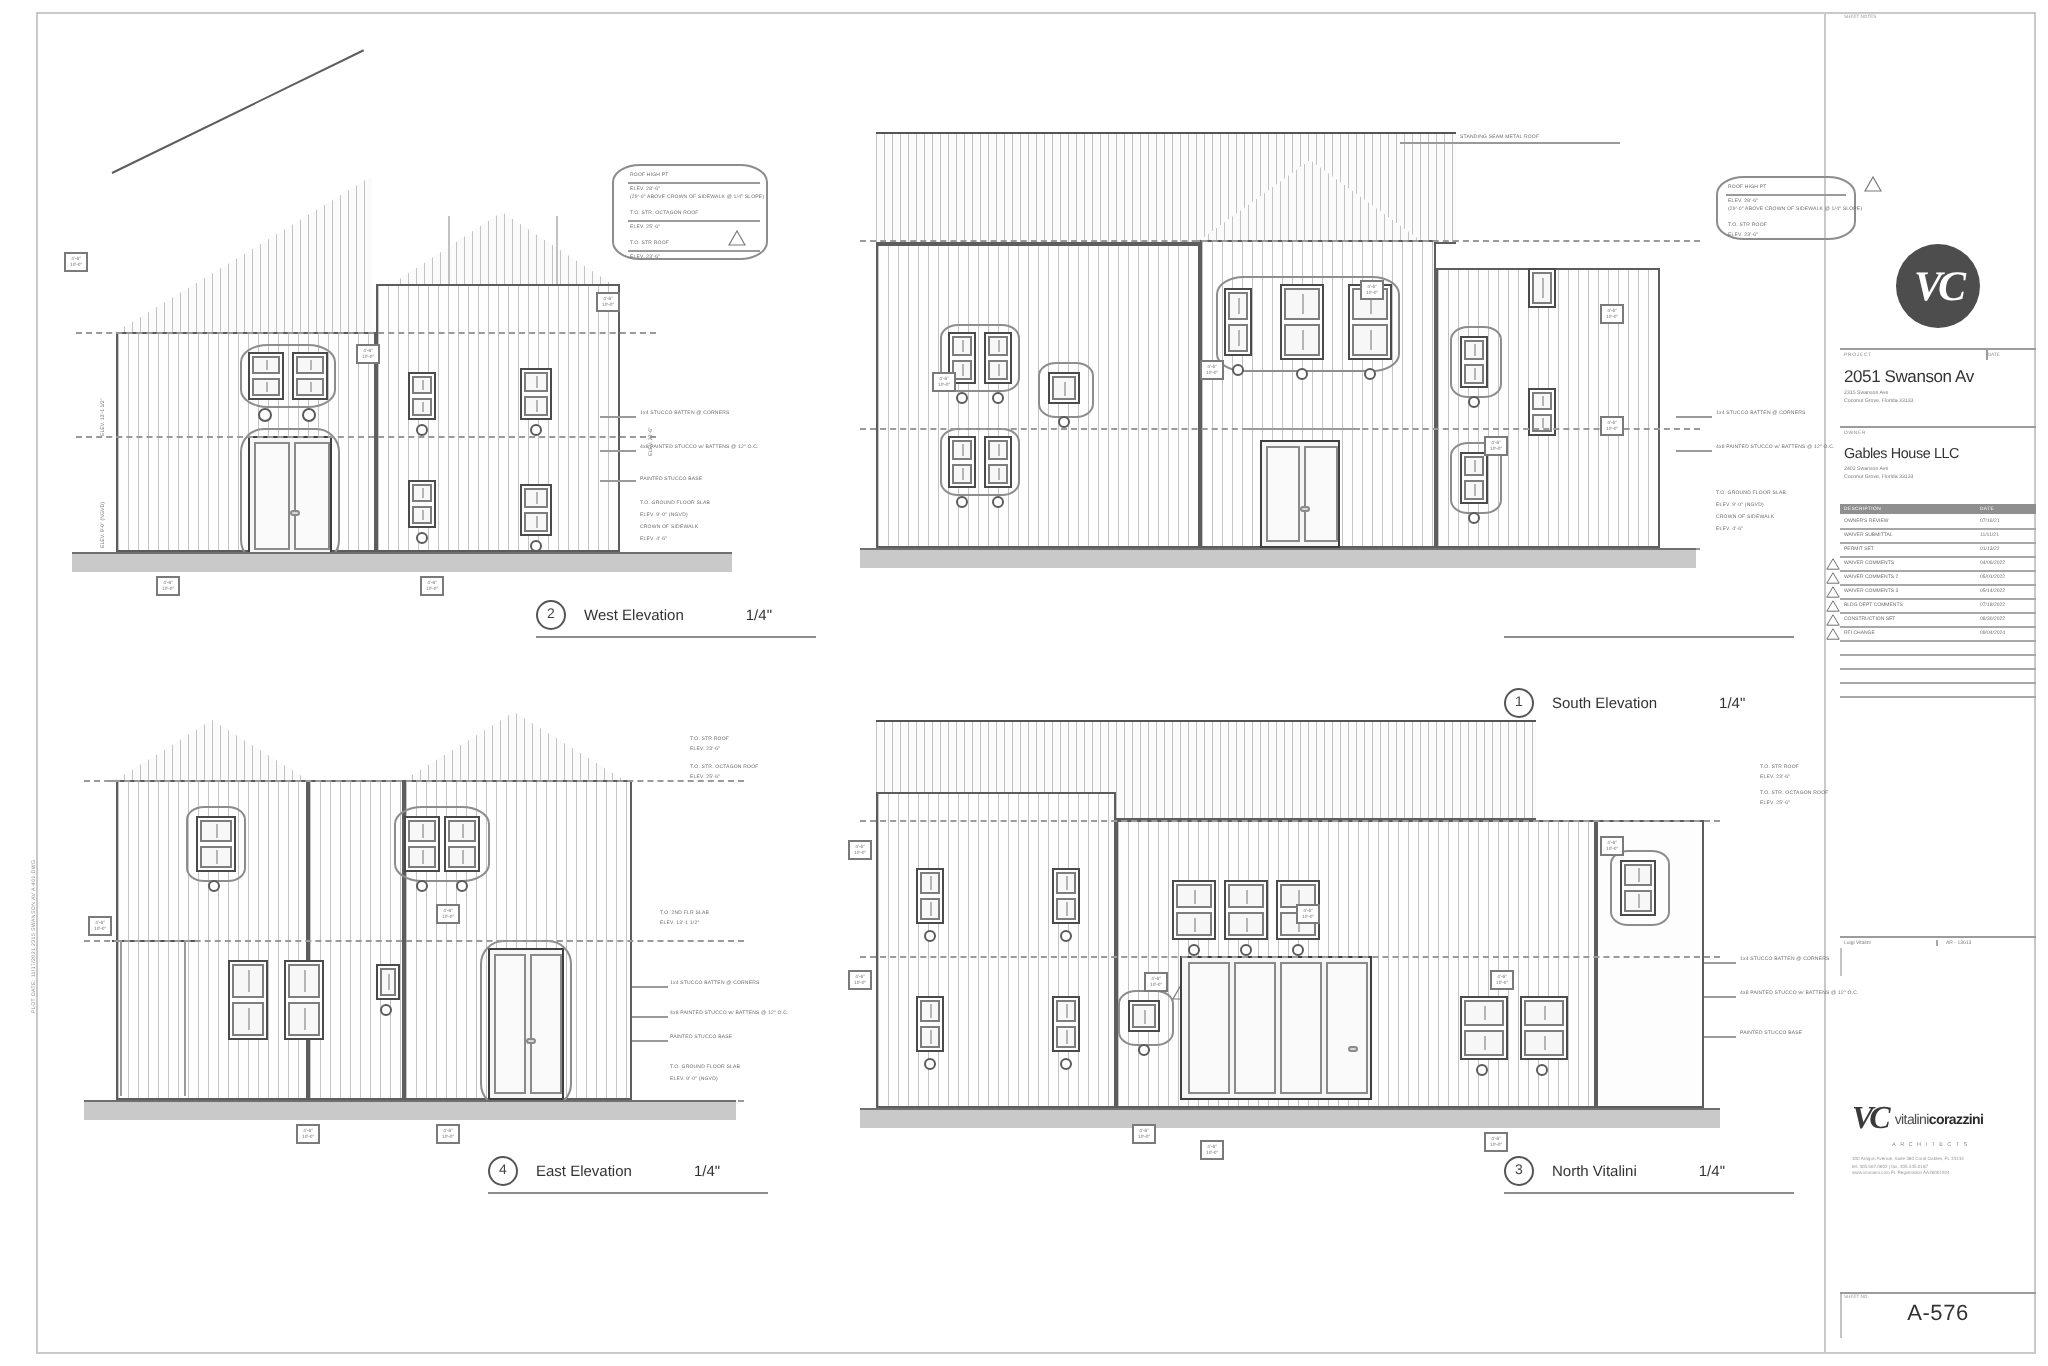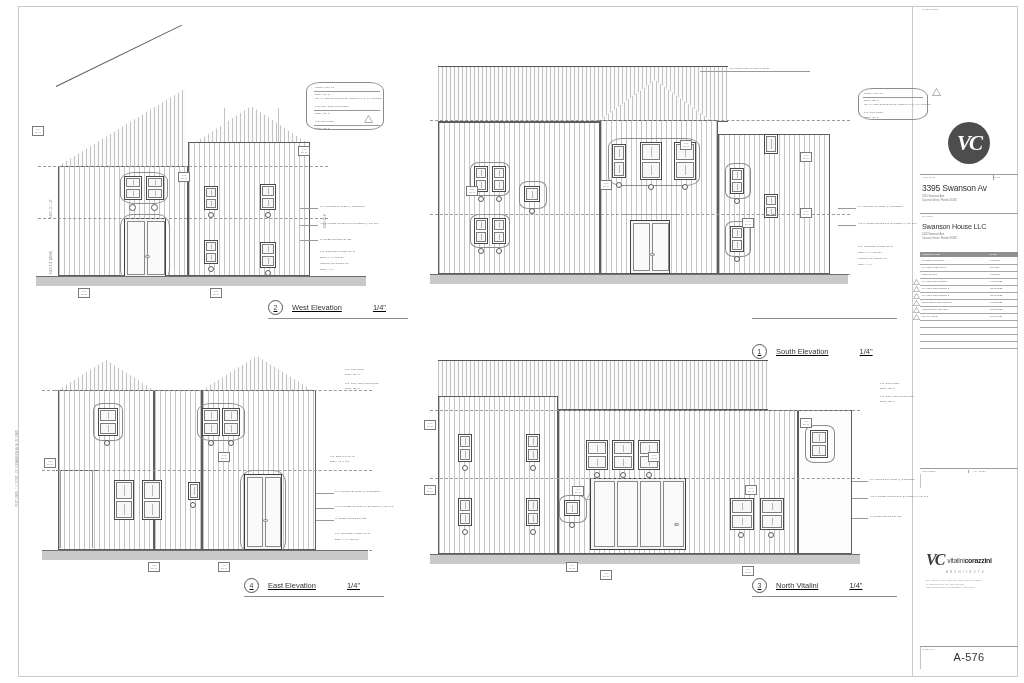--- a/index.html
+++ b/index.html
@@ -123,21 +123,21 @@
   .cloud {
     position: absolute;
     border: 1px solid #8d8d8d;
     border-radius: 14px / 9px;
     background: transparent;
   }
   .cloud.sm { border-radius: 9px / 7px; }
 
   
   .viewtitle {
-    position: absolute; display: flex; align-items: center; gap: 9px; text-decoration: underline;
+    position: absolute; display: flex; align-items: center; gap: 9px;
   }
   .viewtitle .num {
     width: 15px; height: 15px; border: 1px solid #555; border-radius: 50%;
     display: flex; align-items: center; justify-content: center;
     font-size: 7px; color: #444;
   }
   .viewtitle .nm { font-size: 7.5px; color: #333; }
   .viewtitle .sc { font-size: 7.5px; color: #333; margin-left: 22px; }
 
   
@@ -671,28 +671,28 @@
       <div class="logo-circ">
           <span>VC</span>
         </div>
     </div>
 
     <div class="tb-field">
       <div class="lbl">PROJECT</div>
       <div class="div2"></div>
       <div class="lbl2">DATE</div>
     </div>
-    <div class="tb-big">3395 Swanson Av</div>
+    <div class="tb-big">2051 Swanson Av</div>
     <div class="tb-sub">2315 Swanson Ave</div>
     <div class="tb-sub">Coconut Grove, Florida 33133</div>
 
     <div class="tb-field">
       <div class="lbl">OWNER</div>
     </div>
-    <div class="tb-big" style="font-size:7.2px;">Swanson House LLC</div>
+    <div class="tb-big" style="font-size:7.2px;">Gables House LLC</div>
     <div class="tb-sub">2402 Swanson Ave</div>
     <div class="tb-sub">Coconut Grove, Florida 33133</div>
 
     <div class="rev">
       <table>
         <thead>
           <tr>
             <th>DESCRIPTION</th>
             <th class="r">DATE</th>
           </tr>

